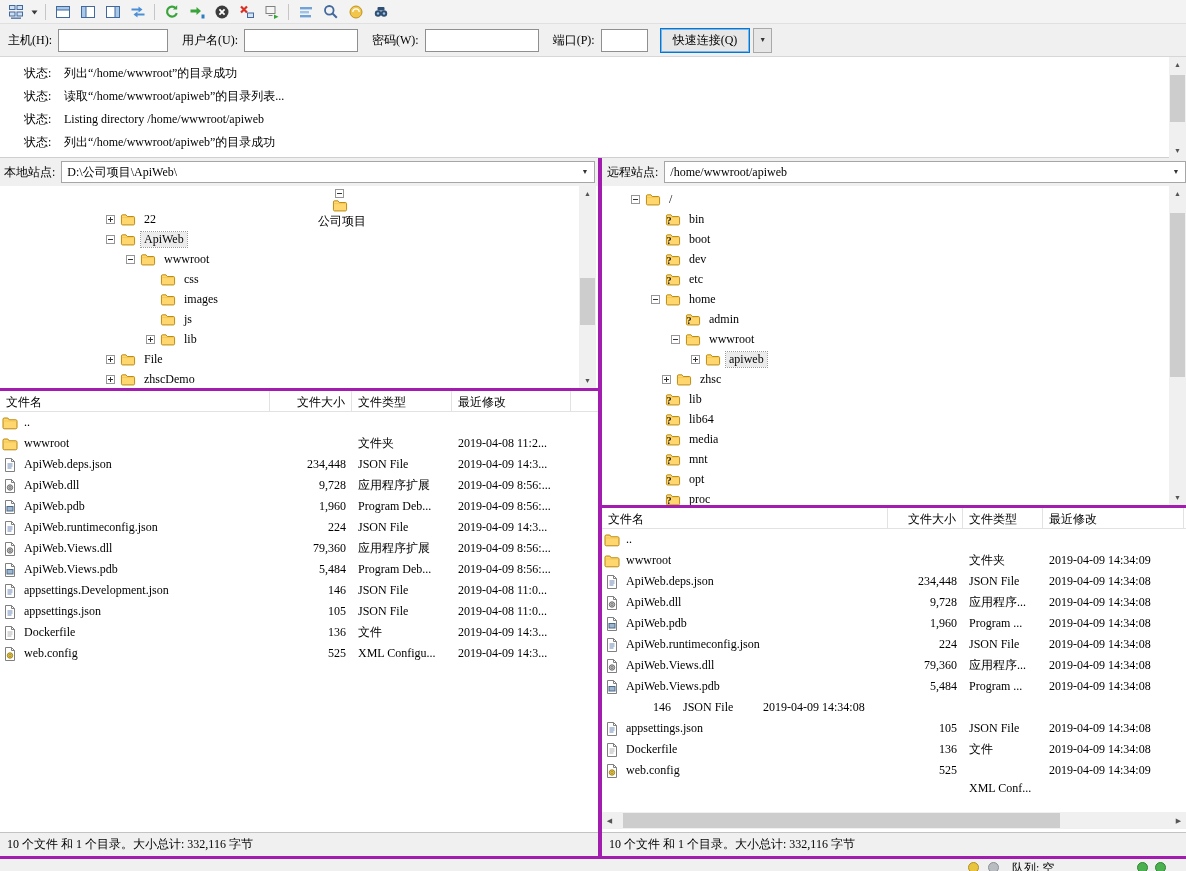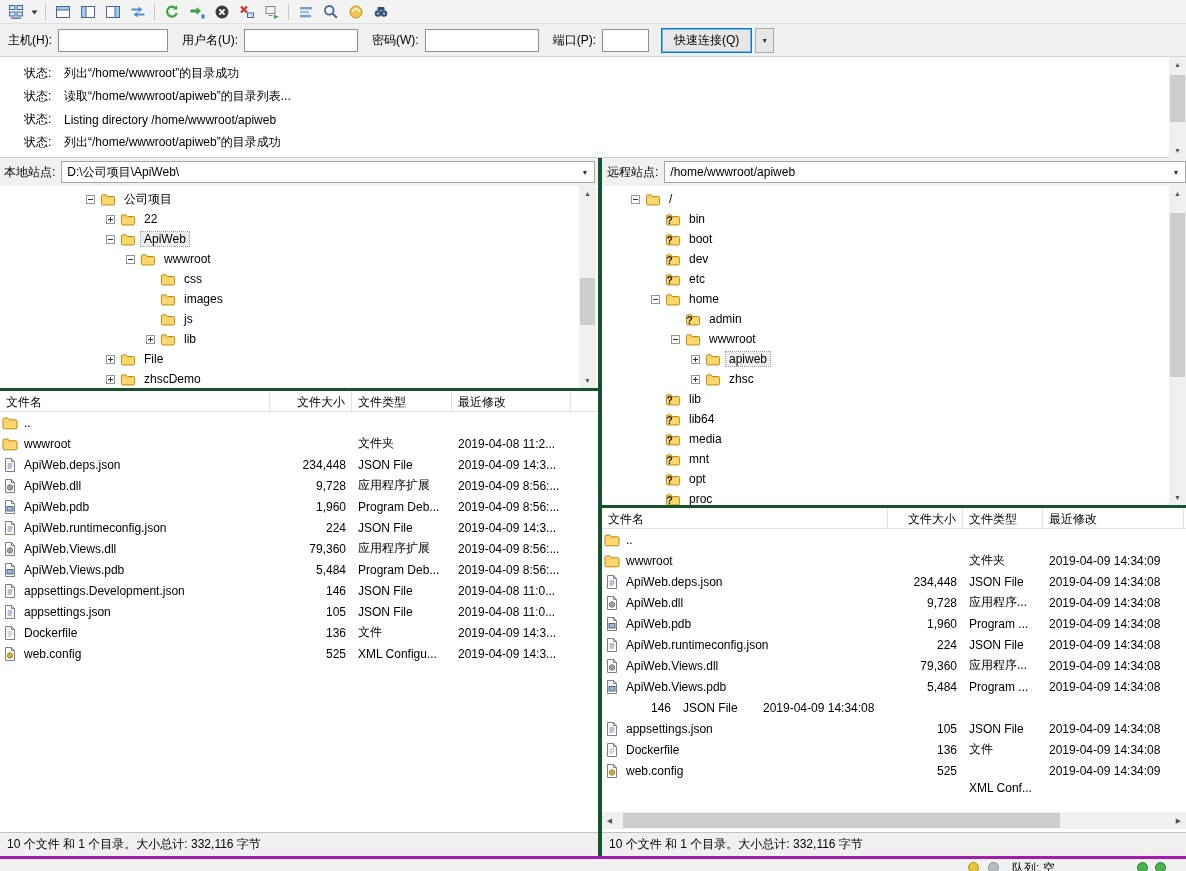--- a/index.html
+++ b/index.html
@@ -1,18 +1,18 @@
 <!DOCTYPE html>
 <html><head>
 <meta charset="utf-8">
 <style>
   *{box-sizing:border-box;margin:0;padding:0}
   html,body{background:#f0f0f0}
-  .app{position:relative;width:1186px;height:871px;overflow:hidden;background:#14532d;
-       font-family:Liberation Sans, sans-serif;font-size:12px;color:#000}
+  .app{position:relative;width:1186px;height:871px;overflow:hidden;background:#a21caf;
+       font-family:Liberation Serif, serif;font-size:12px;color:#000}
 
   
   #toolbar{position:absolute;top:0;left:0;right:0;height:24px;display:flex;align-items:center;
            padding-left:3px;background:#f3f3f3;border-bottom:1px solid #e0e0e0}
   .tb-btn{width:25px;height:22px;display:flex;align-items:center;justify-content:center;cursor:default}
   .tb-btn svg{width:16px;height:16px}
   .tb-btn.narrow{width:13px}
   .tb-sep{width:1px;height:16px;background:#c6c6c6;margin:0 4px}
 
   
@@ -250,21 +250,21 @@
 
   <div class="site-row" id="remote-site-row">
     <span>远程站点:</span>
     <div class="combo">
       <span class="combo-text">/home/wwwroot/apiweb</span>
       <span class="combo-caret">▼</span>
     </div>
   </div>
 
   <div class="tree" id="local-tree">
-      <div class="tree-row" style="padding-left: 86px;">
+      <div class="tree-row" style="padding-left: 86px; flex-direction: column;">
         <span class="expander minus"></span>
         <span class="tree-icon"><svg viewBox="0 0 16 16">
             <path d="M1 4.2C1 3.5 1.5 3 2.2 3h3.6l1.4 1.8h6.6c.7 0 1.2.5 1.2 1.2v6.6c0 .7-.5 1.2-1.2 1.2H2.2c-.7 0-1.2-.5-1.2-1.2z" fill="#ffd76e" stroke="#b8860b"></path>
             <path d="M1.5 6h13" stroke="#f3c754" stroke-width="1"></path>
           </svg></span>
         <span class="tree-label">公司项目</span>
       </div>
       <div class="tree-row" style="padding-left: 106px;">
         <span class="expander plus"></span>
         <span class="tree-icon"><svg viewBox="0 0 16 16">
@@ -417,21 +417,21 @@
         <span class="tree-label">wwwroot</span>
       </div>
       <div class="tree-row" style="padding-left: 89px;">
         <span class="expander plus"></span>
         <span class="tree-icon"><svg viewBox="0 0 16 16">
             <path d="M1 4.2C1 3.5 1.5 3 2.2 3h3.6l1.4 1.8h6.6c.7 0 1.2.5 1.2 1.2v6.6c0 .7-.5 1.2-1.2 1.2H2.2c-.7 0-1.2-.5-1.2-1.2z" fill="#ffd76e" stroke="#b8860b"></path>
             <path d="M1.5 6h13" stroke="#f3c754" stroke-width="1"></path>
           </svg></span>
         <span class="tree-label selected">apiweb</span>
       </div>
-      <div class="tree-row" style="padding-left: 89px;">
+      <div class="tree-row" style="padding-left: 60px;">
         <span class="expander plus"></span>
         <span class="tree-icon"><svg viewBox="0 0 16 16">
             <path d="M1 4.2C1 3.5 1.5 3 2.2 3h3.6l1.4 1.8h6.6c.7 0 1.2.5 1.2 1.2v6.6c0 .7-.5 1.2-1.2 1.2H2.2c-.7 0-1.2-.5-1.2-1.2z" fill="#ffd76e" stroke="#b8860b"></path>
             <path d="M1.5 6h13" stroke="#f3c754" stroke-width="1"></path>
           </svg></span>
         <span class="tree-label">zhsc</span>
       </div>
       <div class="tree-row" style="padding-left: 49px;">
         <span class="expander hidden"></span>
         <span class="tree-icon"><svg viewBox="0 0 16 16">

